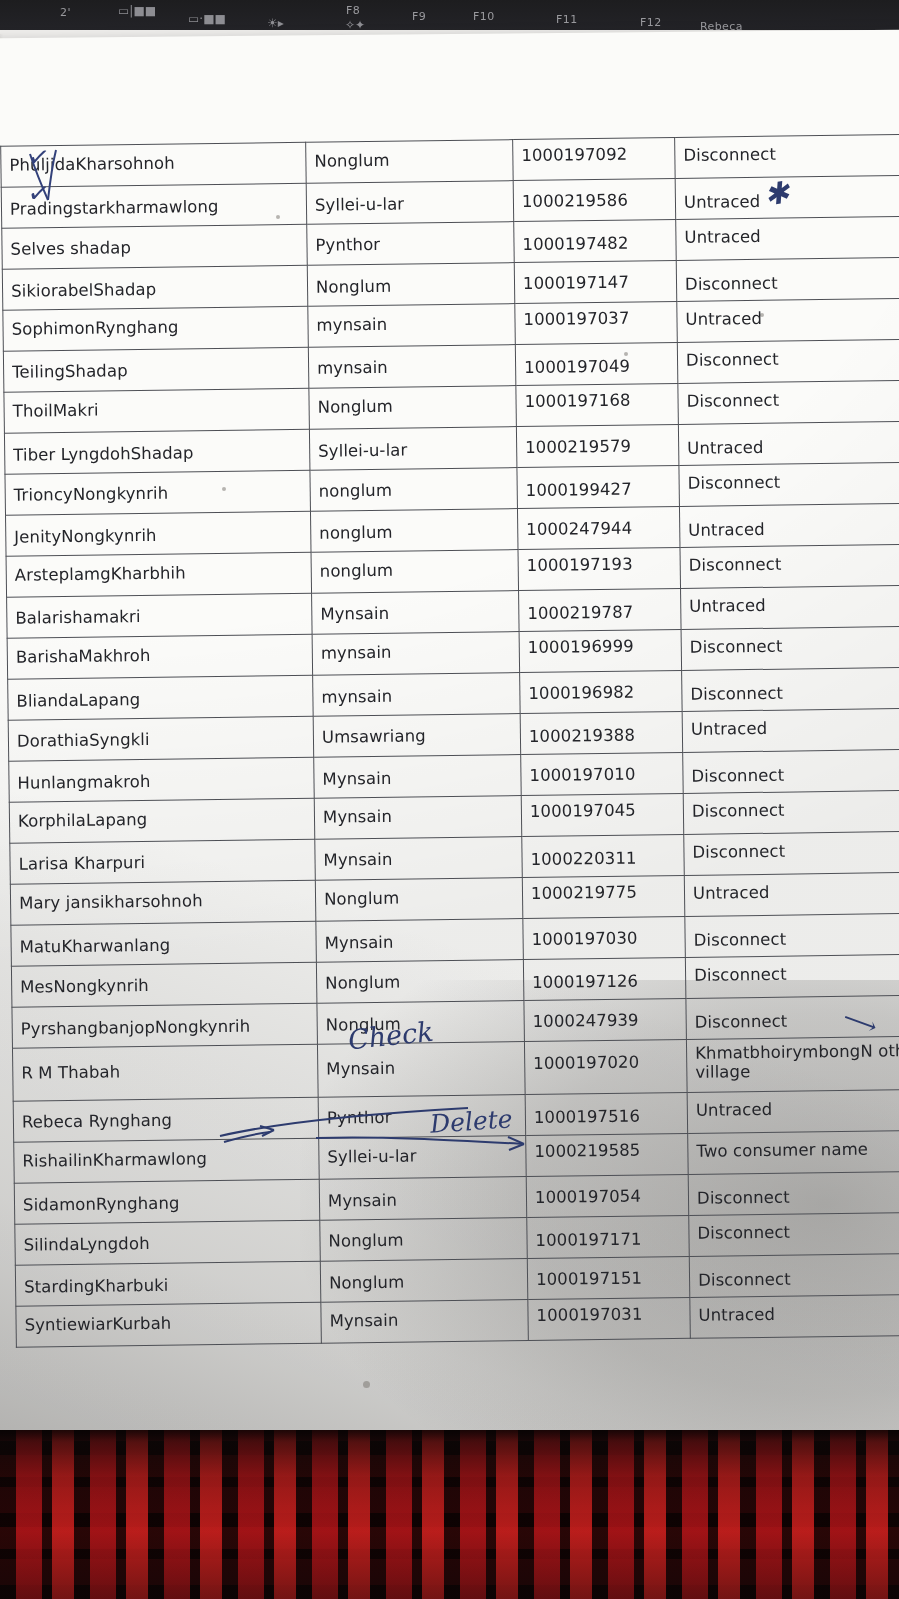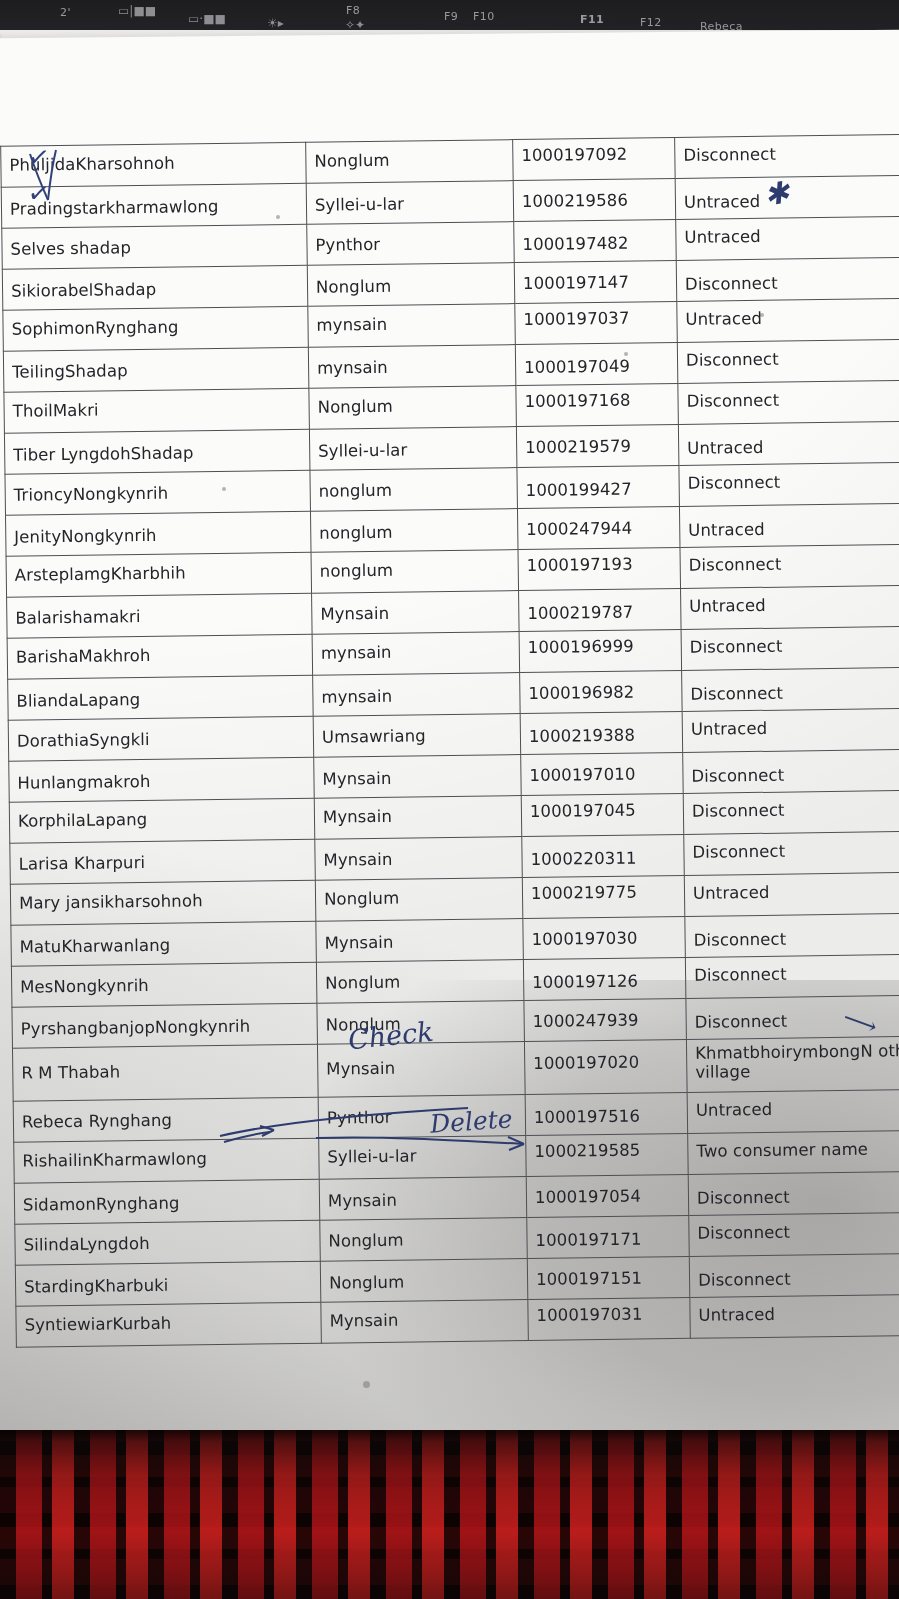--- a/index.html
+++ b/index.html
@@ -179,23 +179,23 @@
 </style>
 </head>
 <body>
 
 <div id="page">
 
   <div class="kbd-strip"></div>
   <div id="kbd-keys">
       <span class="kbd-key" style="left: 60px; top: 6px;">2'</span>
       <span class="kbd-key" style="left: 346px; top: 4px;">F8</span>
-      <span class="kbd-key" style="left: 412px; top: 10px; margin-left: 32px;">F9</span>
+      <span class="kbd-key" style="left: 412px; top: 10px;">F9</span>
       <span class="kbd-key" style="left: 473px; top: 10px;">F10</span>
-      <span class="kbd-key" style="left: 580px; top: 13px; font-weight: bold;">F11</span>
+      <span class="kbd-key" style="left: 556px; top: 13px;">F11</span>
       <span class="kbd-key" style="left: 640px; top: 16px;">F12</span>
       <span class="kbd-key" style="left: 700px; top: 20px;">Rebeca</span>
     </div>
   <div id="kbd-glyphs">
       <span class="kbd-glyph" style="left: 118px; top: 4px;">▭|■■</span>
       <span class="kbd-glyph" style="left: 188px; top: 12px;">▭·■■</span>
       <span class="kbd-glyph" style="left: 267px; top: 16px;">☀▸</span>
       <span class="kbd-glyph" style="left: 345px; top: 18px;">✧✦</span>
       <span class="kbd-glyph" style="left: 420px; top: 45px;">∩</span>
       <span class="kbd-glyph" style="left: 648px; top: 36px;">↱ △ . △ . .</span>

